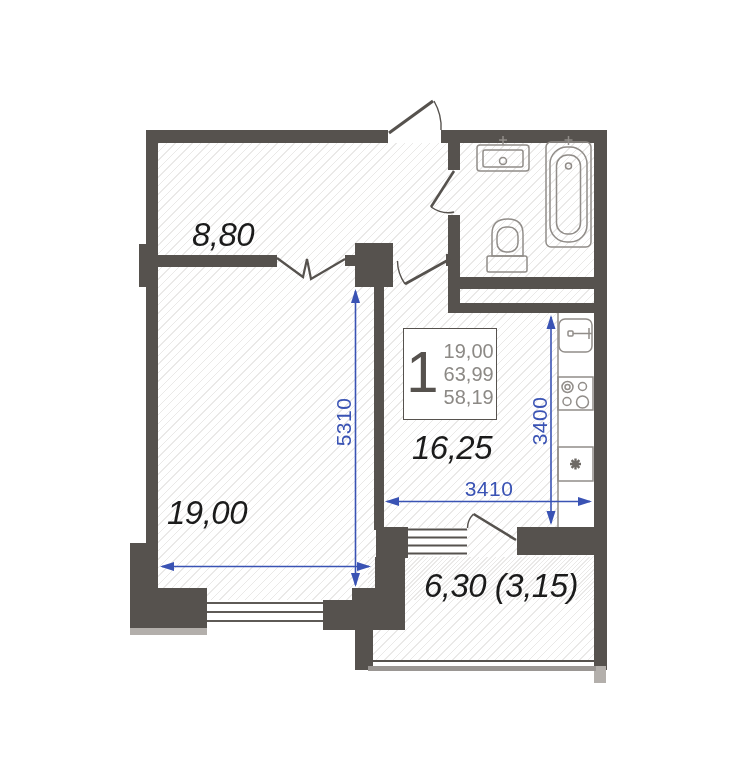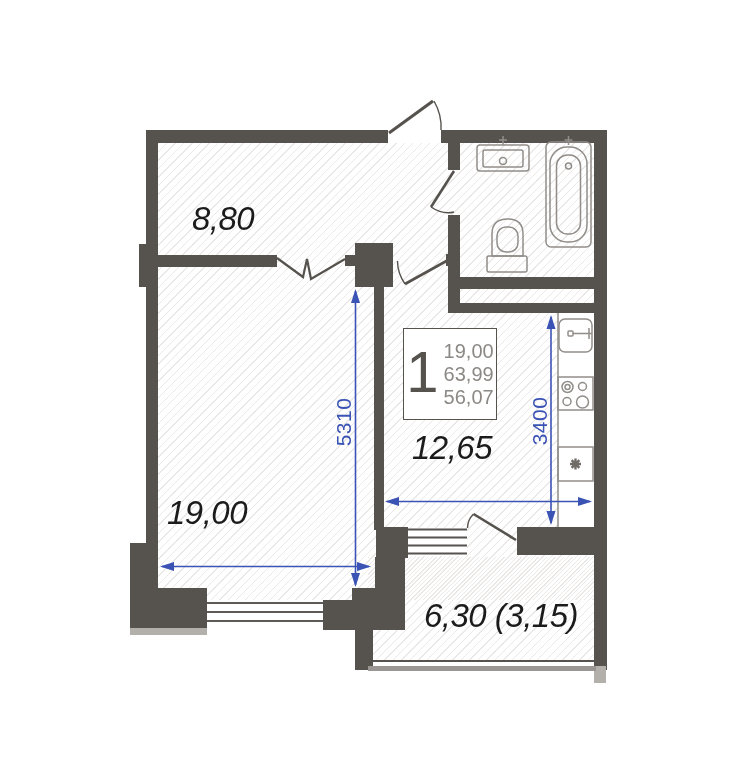--- a/index.html
+++ b/index.html
@@ -61,21 +61,21 @@
   <div class="w" style="left:446px;top:254px;width:14px;height:12px;"></div>
   <div class="w" style="left:458px;top:277px;width:136px;height:12px;"></div>
   <div class="w" style="left:458px;top:303px;width:136px;height:10px;"></div>
   <div class="w" style="left:517px;top:527px;width:77px;height:28px;"></div>
 
   <div class="infobox">
     <div class="big">1</div>
     <div class="col">
       <span>19,00</span>
       <span>63,99</span>
-      <span>56,07</span>
+      <span>58,19</span>
     </div>
   </div>
 
   <svg class="overlay" width="734" height="759" viewBox="0 0 734 759">
 
     <g>
       <rect x="130" y="628" width="77" height="7" fill="var(--shadow)"></rect>
       <rect x="594" y="666" width="12" height="17" fill="var(--shadow)"></rect>
       <rect x="368" y="666" width="228" height="5" fill="#9a9693"></rect>
     </g>
@@ -166,21 +166,22 @@
       <polygon class="dimhead" points="385,501.5 399,497 399,506"></polygon>
       <polygon class="dimhead" points="592,501.5 578,497 578,506"></polygon>
     </g>
     <g>
       <path d="M551,317V523" class="dim"></path>
       <polygon class="dimhead" points="551,315 546.5,329 555.5,329"></polygon>
       <polygon class="dimhead" points="551,525 546.5,511 555.5,511"></polygon>
     </g>
   </svg>
 
-  <div class="room-label" style="left:153px;top:200px;width:140px;">8,80</div>
-  <div class="room-label" style="left:382px;top:429px;width:140px;">12,65</div>
+  <div class="room-label" style="left:153px;top:216px;width:140px;">8,80</div>
+  <div class="room-label" style="left:382px;top:429px;width:140px;">16,25</div>
   <div class="room-label" style="left:137px;top:494px;width:140px;">19,00</div>
-  <div class="room-label" style="left:401px;top:597px;width:200px;">6,30 (3,15)</div>
+  <div class="room-label" style="left:401px;top:567px;width:200px;">6,30 (3,15)</div>
 
   <div class="dim-label rot" style="left:294px;top:410px;width:100px;">5310</div>
+  <div class="dim-label" style="left:429px;top:477px;width:120px;">3410</div>
   <div class="dim-label rot" style="left:490px;top:409px;width:100px;">3400</div>
 
 </div>
 
 </body></html>

